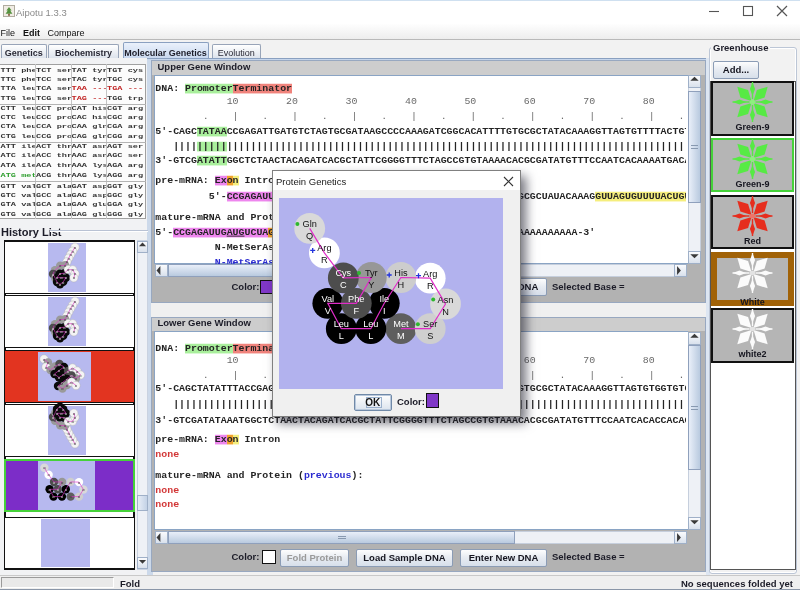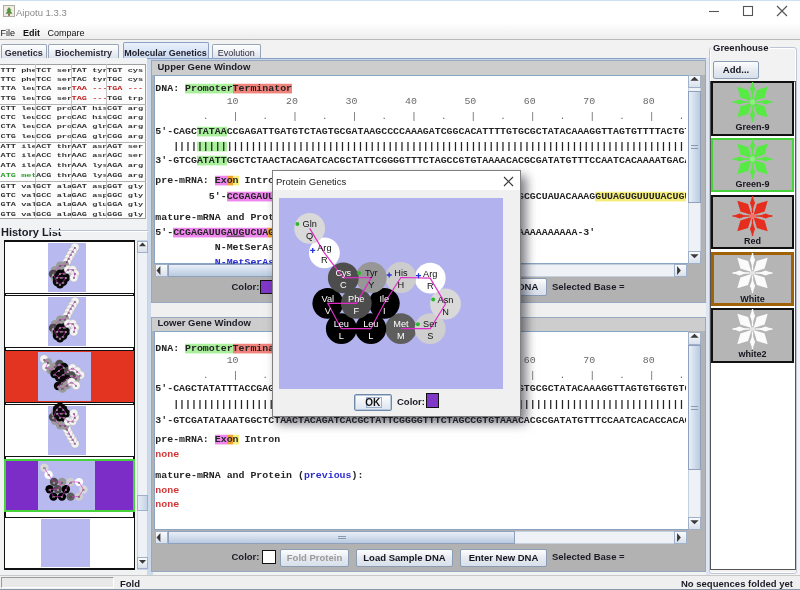--- a/index.html
+++ b/index.html
@@ -448,21 +448,21 @@
         <rect x="-0.7" y="-20" width="1.4" height="17"></rect>
       </g>
       <g transform="rotate(270)">
         <path d="M1,-1 L12.1,-4.4 L15.2,-15.2 L4.4,-12.1 Z"></path>
         <polygon points="0,-19.8 2.6,-13 0,-6.2 -2.6,-13"></polygon>
         <rect x="-0.7" y="-20" width="1.4" height="17"></rect>
       </g>
       <circle r="2.6" fill="#ef7468"></circle>
     </g>
   </svg>
-<div class="tile" style="top:251.54999999999998px;border:3px solid #a16207">
+<div class="tile" style="top:251.54999999999998px;border:6px solid #a16207">
     <div class="tlab">White</div>
   </div>
 <svg style="left:713px;top:252.54999999999998px" width="79" height="40" viewBox="0 0 79 40">
     <g transform="translate(39.5,20)" fill="#fbfbfb">
       <g transform="rotate(0)">
         <path d="M1,-1 L12.1,-4.4 L15.2,-15.2 L4.4,-12.1 Z"></path>
         <polygon points="0,-19.8 2.6,-13 0,-6.2 -2.6,-13"></polygon>
         <rect x="-0.7" y="-20" width="1.4" height="17"></rect>
       </g>
       <g transform="rotate(90)">

